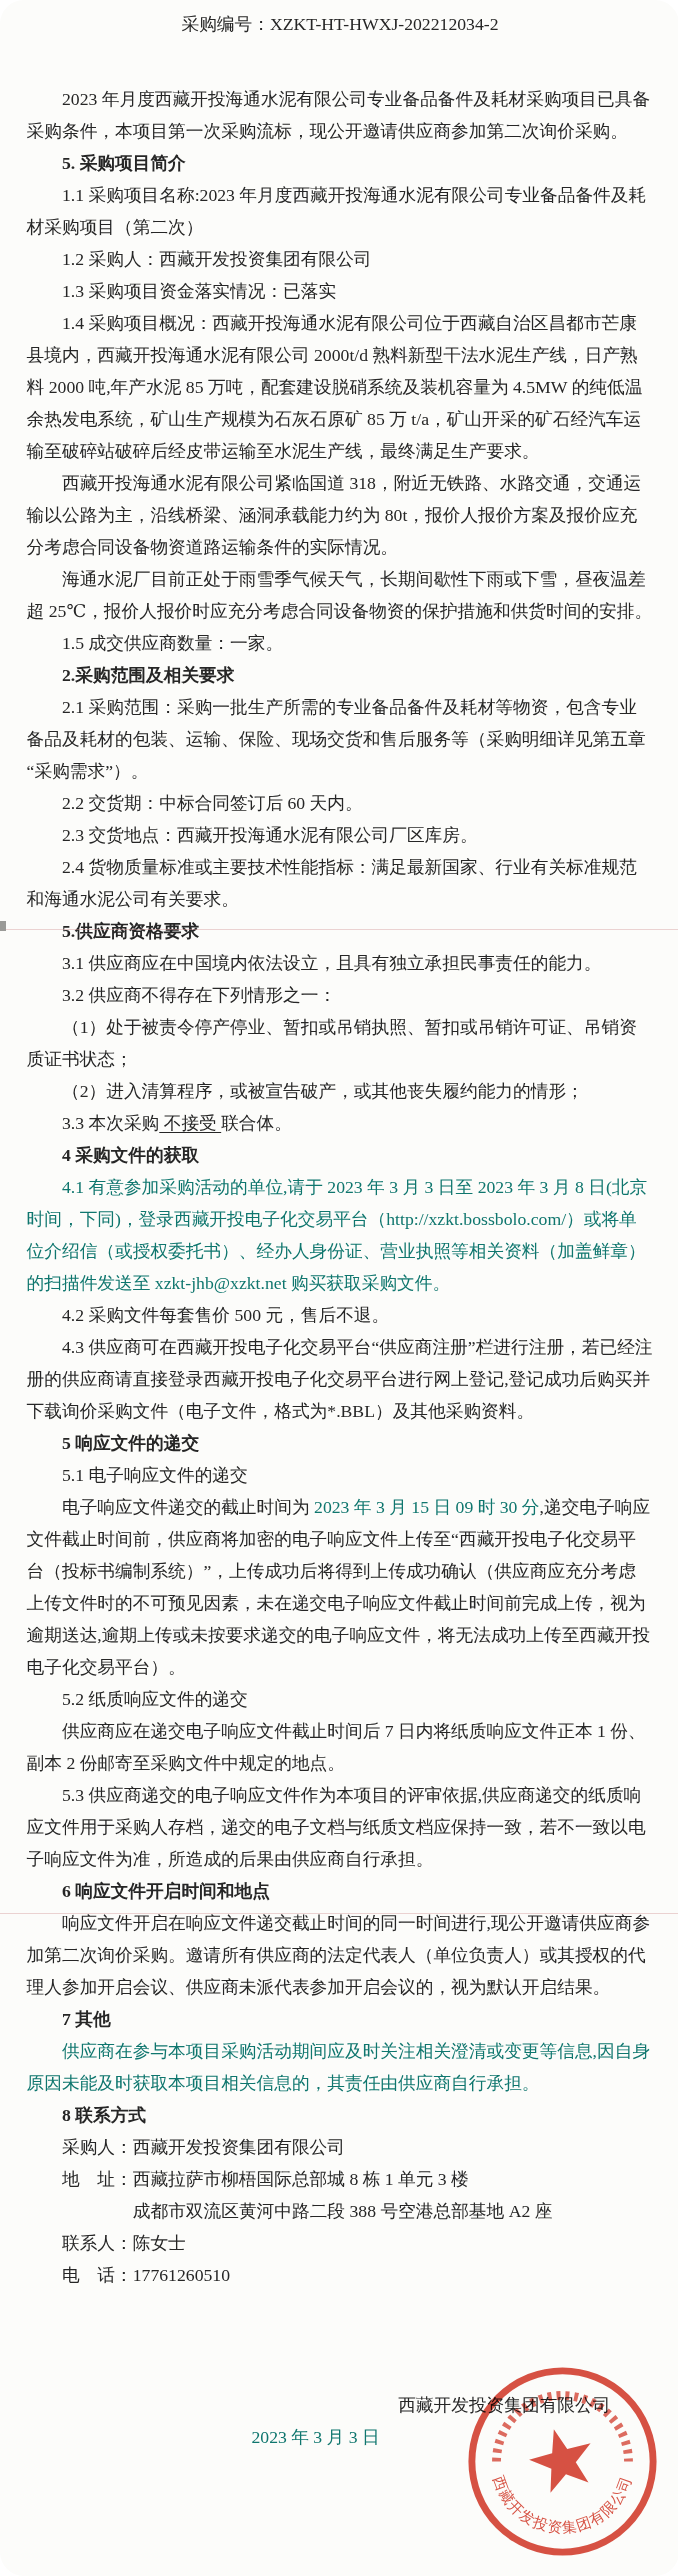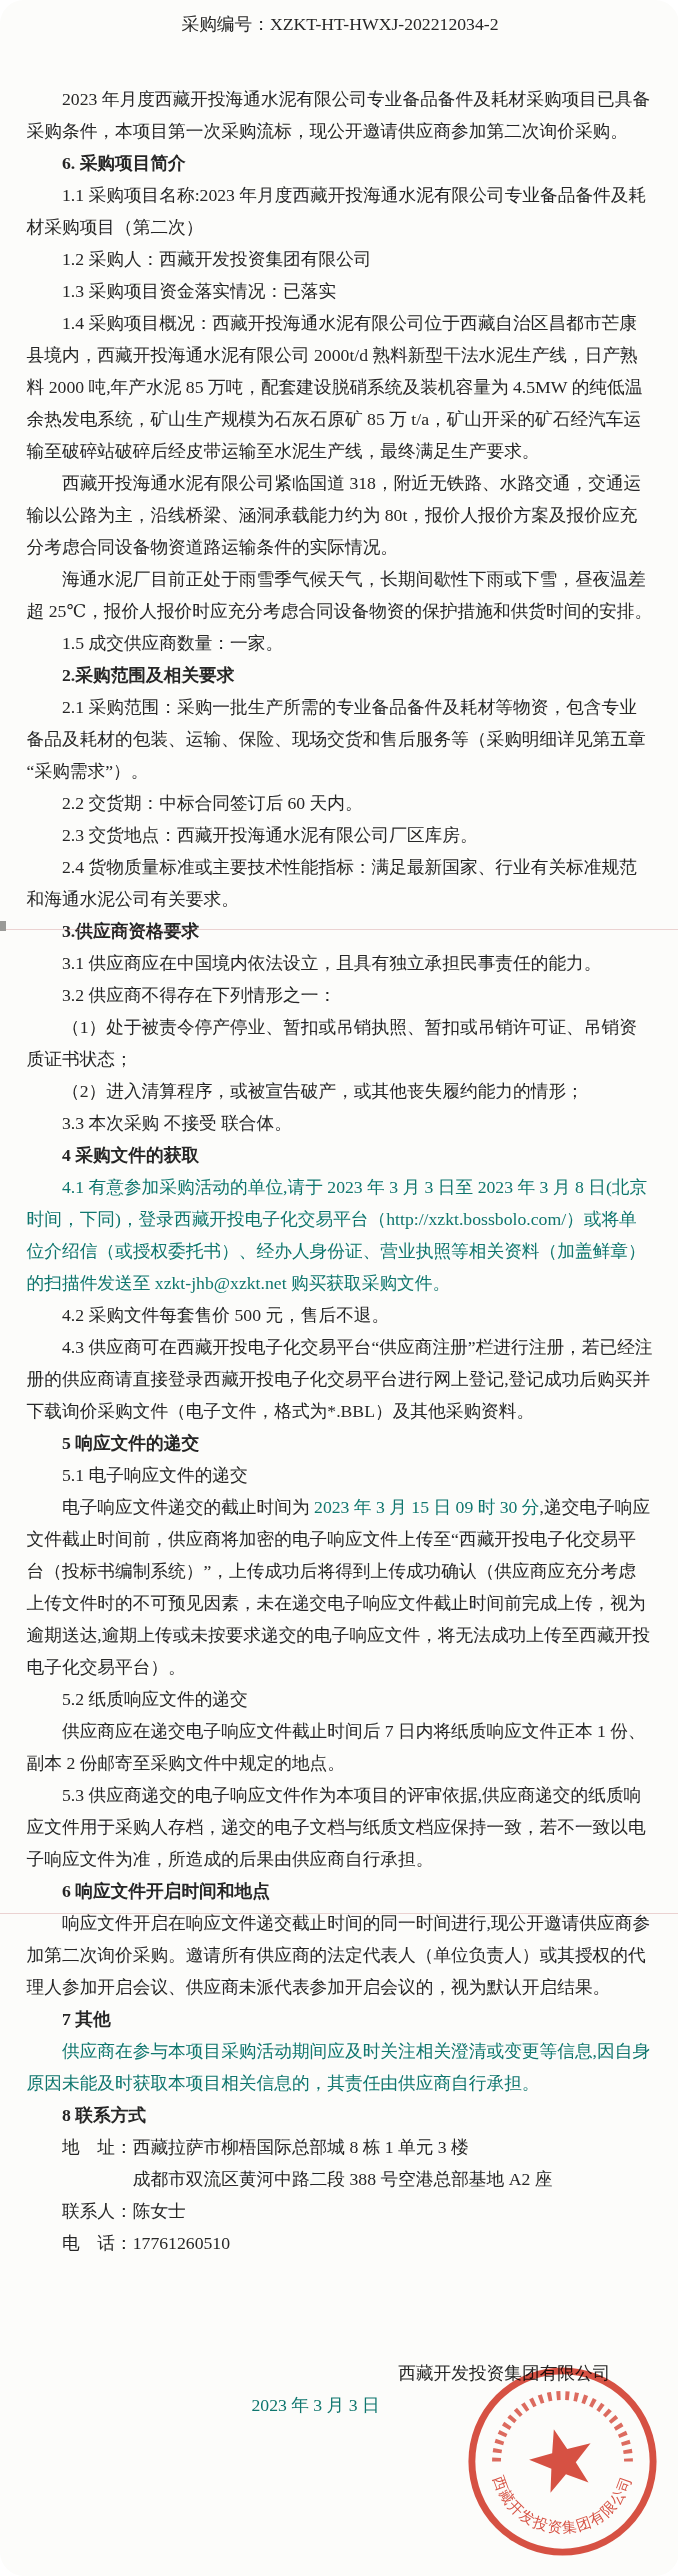--- a/index.html
+++ b/index.html
@@ -14,21 +14,21 @@
     font-size:17.7px;
     line-height:32px;
     overflow:hidden;
     border-radius:24px;
   }
   .content { padding:7.9px 25.6px 0 26.6px; }
   p { margin:0; text-indent:2em; }
   .header-line { text-align:center; text-indent:0; margin-bottom:43px; }
   .h { font-weight:bold; }
   .blue { color:#0f766e; }
-  .u { text-underline-offset:3px; }
+  .u { text-decoration:underline; text-underline-offset:3px; }
   .addr2 { text-indent:6em; }
   .sig-block { margin-top:98px; text-align:right; padding-right:43px; position:relative; z-index:1; }
   .sig-date { padding-right:5.9px;text-align:center; }
   .page-break {
     position:absolute; left:0; right:0; height:1px;
     background:rgba(214,160,160,0.45);
   }
   .pb1 { top:929px; }
   .pb2 { top:1913px; }
   .speck { position:absolute; left:0; top:921px; width:5.9px; height:9.8px; background:#9a9a97; }
@@ -40,36 +40,36 @@
 </head>
 <body>
 
 <div class="page">
   <div class="content">
 
     <p class="header-line"><span>采购编号：</span><span>XZKT-HT-HWXJ-202212034-2</span></p>
 
     <p>2023 年月度西藏开投海通水泥有限公司专业备品备件及耗材采购项目已具备采购条件，本项目第一次采购流标，现公开邀请供应商参加第二次询价采购。</p>
 
-    <p class="h">6. 采购项目简介</p>
+    <p class="h">5. 采购项目简介</p>
     <p>1.1 采购项目名称:2023 年月度西藏开投海通水泥有限公司专业备品备件及耗材采购项目（第二次）</p>
     <p>1.2 采购人：西藏开发投资集团有限公司</p>
     <p>1.3 采购项目资金落实情况：已落实</p>
     <p>1.4 采购项目概况：西藏开投海通水泥有限公司位于西藏自治区昌都市芒康县境内，西藏开投海通水泥有限公司 2000t/d 熟料新型干法水泥生产线，日产熟料 2000 吨,年产水泥 85 万吨，配套建设脱硝系统及装机容量为 4.5MW 的纯低温余热发电系统，矿山生产规模为石灰石原矿 85 万 t/a，矿山开采的矿石经汽车运输至破碎站破碎后经皮带运输至水泥生产线，最终满足生产要求。</p>
     <p>西藏开投海通水泥有限公司紧临国道 318，附近无铁路、水路交通，交通运输以公路为主，沿线桥梁、涵洞承载能力约为 80t，报价人报价方案及报价应充分考虑合同设备物资道路运输条件的实际情况。</p>
     <p>海通水泥厂目前正处于雨雪季气候天气，长期间歇性下雨或下雪，昼夜温差超 25℃，报价人报价时应充分考虑合同设备物资的保护措施和供货时间的安排。</p>
     <p>1.5 成交供应商数量：一家。</p>
 
     <p class="h">2.采购范围及相关要求</p>
     <p>2.1 采购范围：采购一批生产所需的专业备品备件及耗材等物资，包含专业备品及耗材的包装、运输、保险、现场交货和售后服务等（采购明细详见第五章“采购需求”）。</p>
     <p>2.2 交货期：中标合同签订后 60 天内。</p>
     <p>2.3 交货地点：西藏开投海通水泥有限公司厂区库房。</p>
     <p>2.4 货物质量标准或主要技术性能指标：满足最新国家、行业有关标准规范和海通水泥公司有关要求。</p>
 
-    <p class="h">3.供应商资格要求</p>
+    <p class="h">5.供应商资格要求</p>
     <p>3.1 供应商应在中国境内依法设立，且具有独立承担民事责任的能力。</p>
     <p>3.2 供应商不得存在下列情形之一：</p>
     <p>（1）处于被责令停产停业、暂扣或吊销执照、暂扣或吊销许可证、吊销资质证书状态；</p>
     <p>（2）进入清算程序，或被宣告破产，或其他丧失履约能力的情形；</p>
     <p><span>3.3 本次采购</span><span class="u"> 不接受 </span><span>联合体。</span></p>
 
     <p class="h">4 采购文件的获取</p>
     <p class="blue">4.1 有意参加采购活动的单位,请于 2023 年 3 月 3 日至 2023 年 3 月 8 日(北京时间，下同)，登录西藏开投电子化交易平台（http://xzkt.bossbolo.com/）或将单位介绍信（或授权委托书）、经办人身份证、营业执照等相关资料（加盖鲜章）的扫描件发送至 xzkt-jhb@xzkt.net 购买获取采购文件。</p>
     <p>4.2 采购文件每套售价 500 元，售后不退。</p>
     <p>4.3 供应商可在西藏开投电子化交易平台“供应商注册”栏进行注册，若已经注册的供应商请直接登录西藏开投电子化交易平台进行网上登记,登记成功后购买并下载询价采购文件（电子文件，格式为*.BBL）及其他采购资料。</p>
@@ -81,20 +81,21 @@
     <p>供应商应在递交电子响应文件截止时间后 7 日内将纸质响应文件正本 1 份、副本 2 份邮寄至采购文件中规定的地点。</p>
     <p>5.3 供应商递交的电子响应文件作为本项目的评审依据,供应商递交的纸质响应文件用于采购人存档，递交的电子文档与纸质文档应保持一致，若不一致以电子响应文件为准，所造成的后果由供应商自行承担。</p>
 
     <p class="h">6 响应文件开启时间和地点</p>
     <p>响应文件开启在响应文件递交截止时间的同一时间进行,现公开邀请供应商参加第二次询价采购。邀请所有供应商的法定代表人（单位负责人）或其授权的代理人参加开启会议、供应商未派代表参加开启会议的，视为默认开启结果。</p>
 
     <p class="h">7 其他</p>
     <p class="blue">供应商在参与本项目采购活动期间应及时关注相关澄清或变更等信息,因自身原因未能及时获取本项目相关信息的，其责任由供应商自行承担。</p>
 
     <p class="h">8 联系方式</p>
+    <p>采购人：西藏开发投资集团有限公司</p>
     <p>地　址：西藏拉萨市柳梧国际总部城 8 栋 1 单元 3 楼</p>
     <p class="addr2">成都市双流区黄河中路二段 388 号空港总部基地 A2 座</p>
     <p>联系人：陈女士</p>
     <p>电　话：17761260510</p>
 
     <div class="sig-block">
       <p class="noindent" style="text-indent:0">西藏开发投资集团有限公司</p>
       <p class="blue sig-date" style="text-indent:0">2023 年 3 月 3 日</p>
     </div>
   </div>

